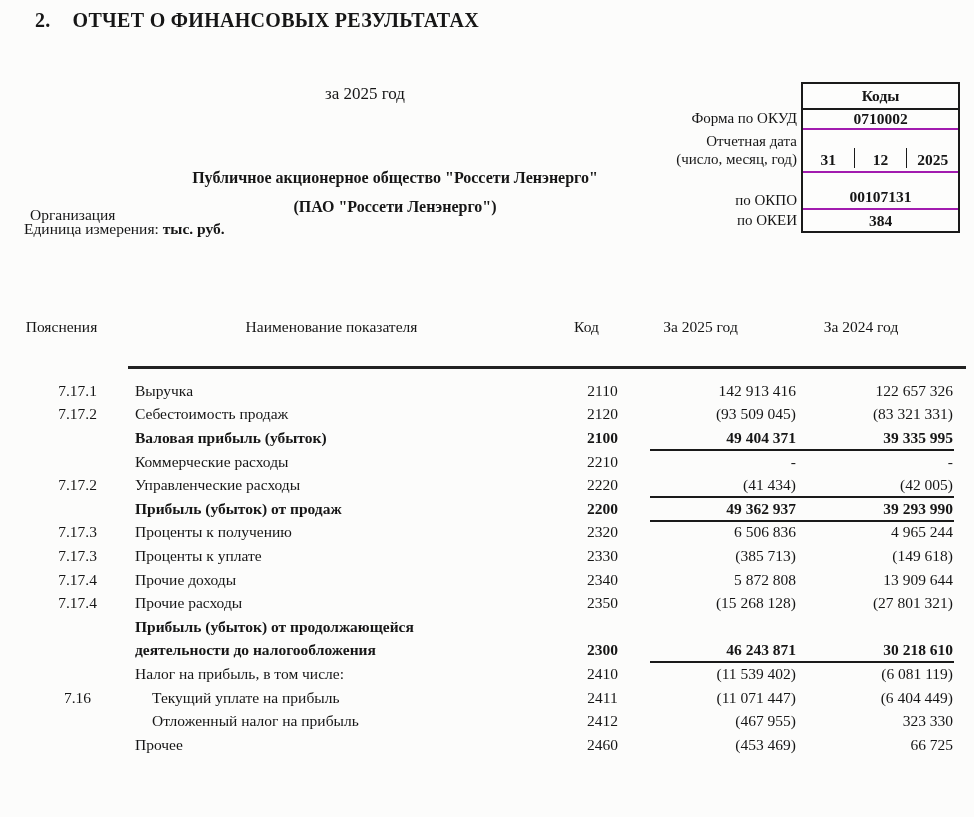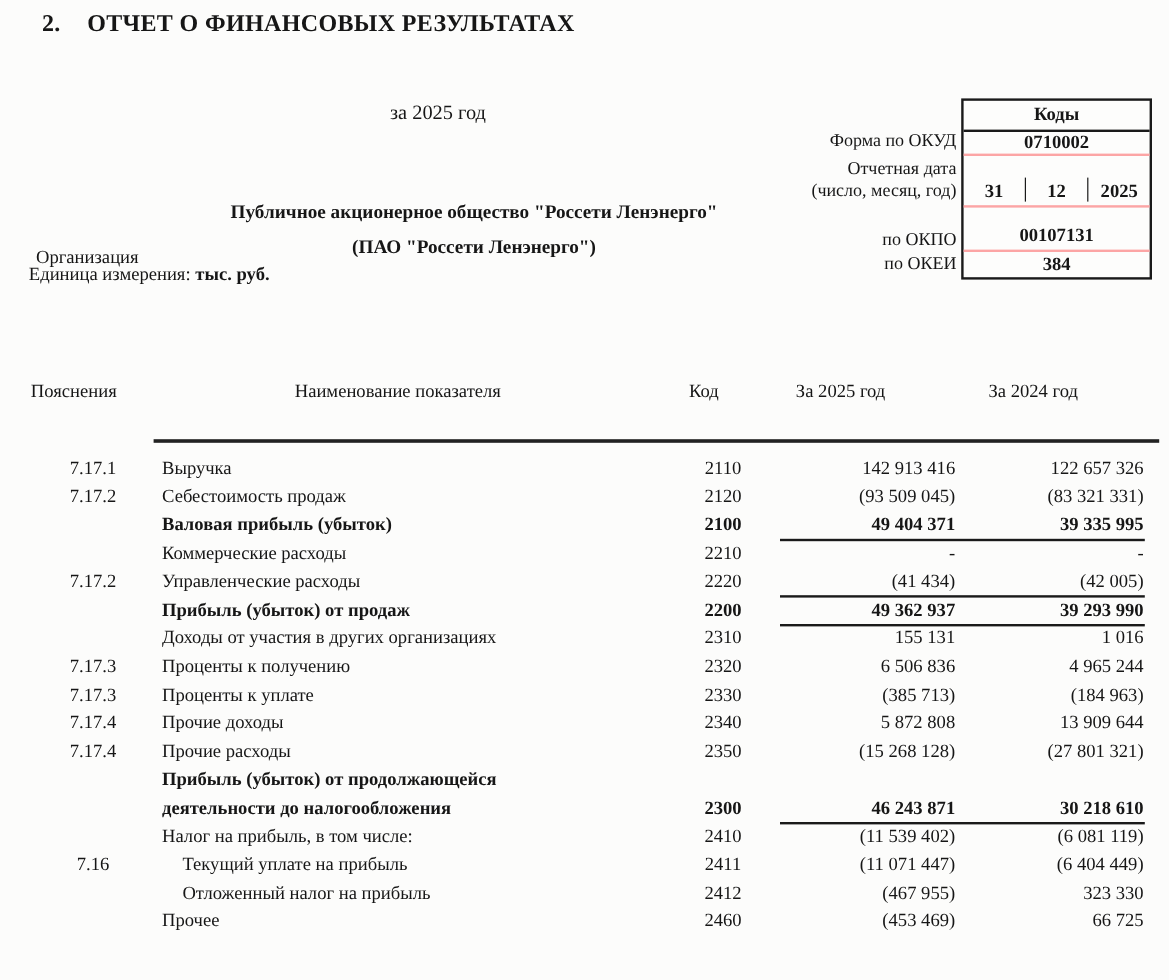--- a/index.html
+++ b/index.html
@@ -20,21 +20,21 @@
   
   .box-label { position:absolute; right:177px; font-size:15px; white-space:nowrap; text-align:right; }
   .lbl-okud { top:110px; }
   .lbl-date1 { top:133px; }
   .lbl-date2 { top:151px; }
   .lbl-okpo { top:192px; }
   .lbl-okei { top:212px; }
 
   
   .codes-box { left:801px; top:82px; width:155px; border:2.5px solid #1a1a1a; background:#fdfdfc;font-weight:bold; }
-  .cb-row { border-bottom:2px solid #fca5a5; display:flex; align-items:center; justify-content:center; font-size:15.5px; box-sizing:border-box; }
+  .cb-row { border-bottom:2px solid #a21caf; display:flex; align-items:center; justify-content:center; font-size:15.5px; box-sizing:border-box; }
   .cb-kody { height:26px; border-bottom:2.5px solid #1a1a1a; }
   .cb-okud { height:20px; }
   .cb-date { height:43px; align-items:flex-end; padding-bottom:2px; }
   .cb-date .dcell { flex:1; text-align:center;margin-top:20px; }
   .cb-date .dsep { width:1.5px; height:20px; background:#1a1a1a; margin-bottom:1px; }
   .cb-okpo { height:37px; align-items:flex-end; padding-bottom:2px; }
   .cb-okei { height:21px; border-bottom:none; }
 
   
   .org-name1 { left:135px; top:169px; width:520px; text-align:center; font-weight:bold; font-size:16px; }
@@ -151,39 +151,32 @@
     </div>
     <div class="trow bold">
       <div class="cell note"></div>
       <div class="cell name">Прибыль (убыток) от продаж</div>
       <div class="cell code">2200</div>
       <div class="cell val">49 362 937</div>
       <div class="cell val last">39 293 990</div>
       <div class="rule-single"></div>
     </div>
     <div class="trow">
-      <div class="cell note"></div>
-      <div class="cell name">Доходы от участия в других организациях</div>
-      <div class="cell code">2310</div>
-      <div class="cell val">155 131</div>
-      <div class="cell val last">1 016</div>
-    </div>
-    <div class="trow">
       <div class="cell note">7.17.3</div>
       <div class="cell name">Проценты к получению</div>
       <div class="cell code">2320</div>
       <div class="cell val">6 506 836</div>
       <div class="cell val last">4 965 244</div>
     </div>
     <div class="trow">
       <div class="cell note">7.17.3</div>
       <div class="cell name">Проценты к уплате</div>
       <div class="cell code">2330</div>
       <div class="cell val">(385 713)</div>
-      <div class="cell val last">(184 963)</div>
+      <div class="cell val last">(149 618)</div>
     </div>
     <div class="trow">
       <div class="cell note">7.17.4</div>
       <div class="cell name">Прочие доходы</div>
       <div class="cell code">2340</div>
       <div class="cell val">5 872 808</div>
       <div class="cell val last">13 909 644</div>
     </div>
     <div class="trow">
       <div class="cell note">7.17.4</div>

